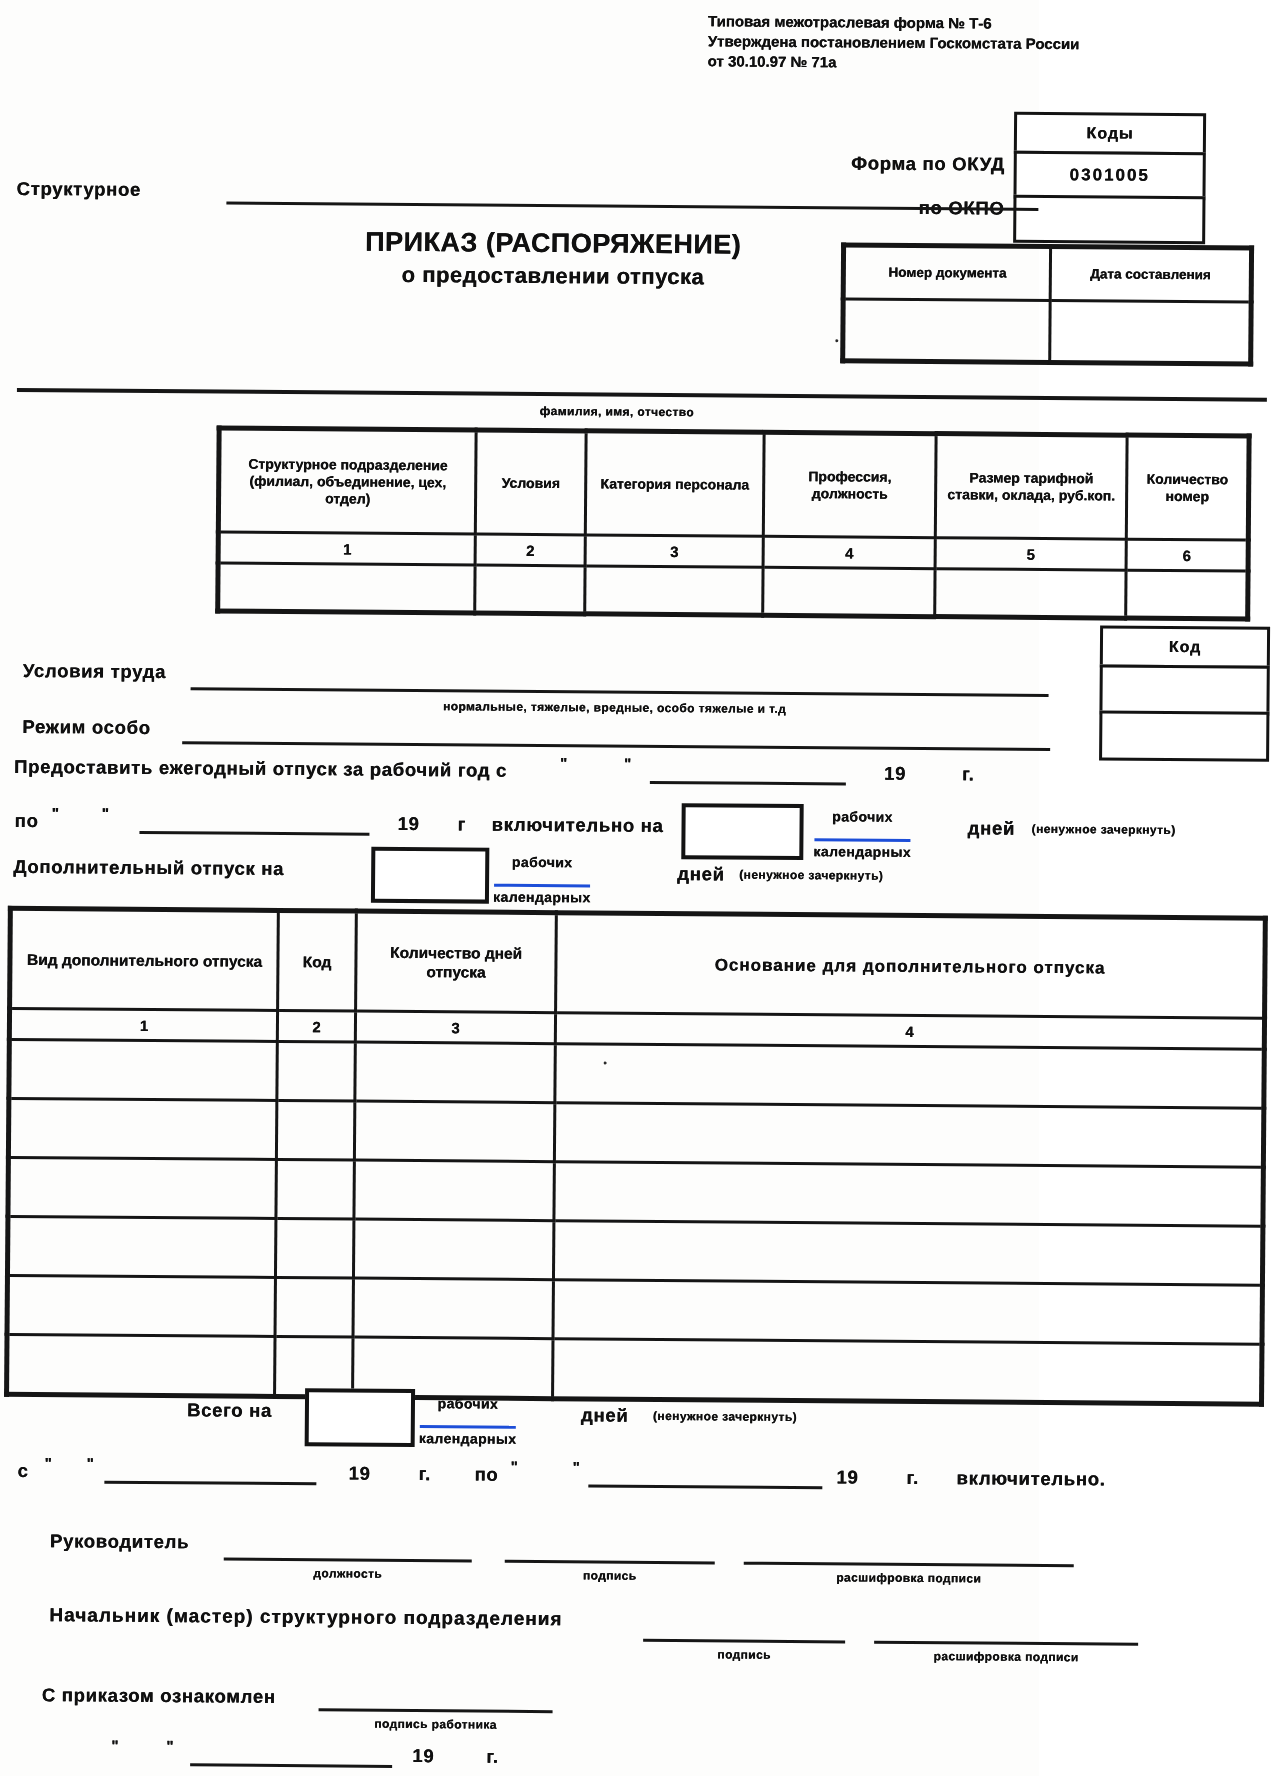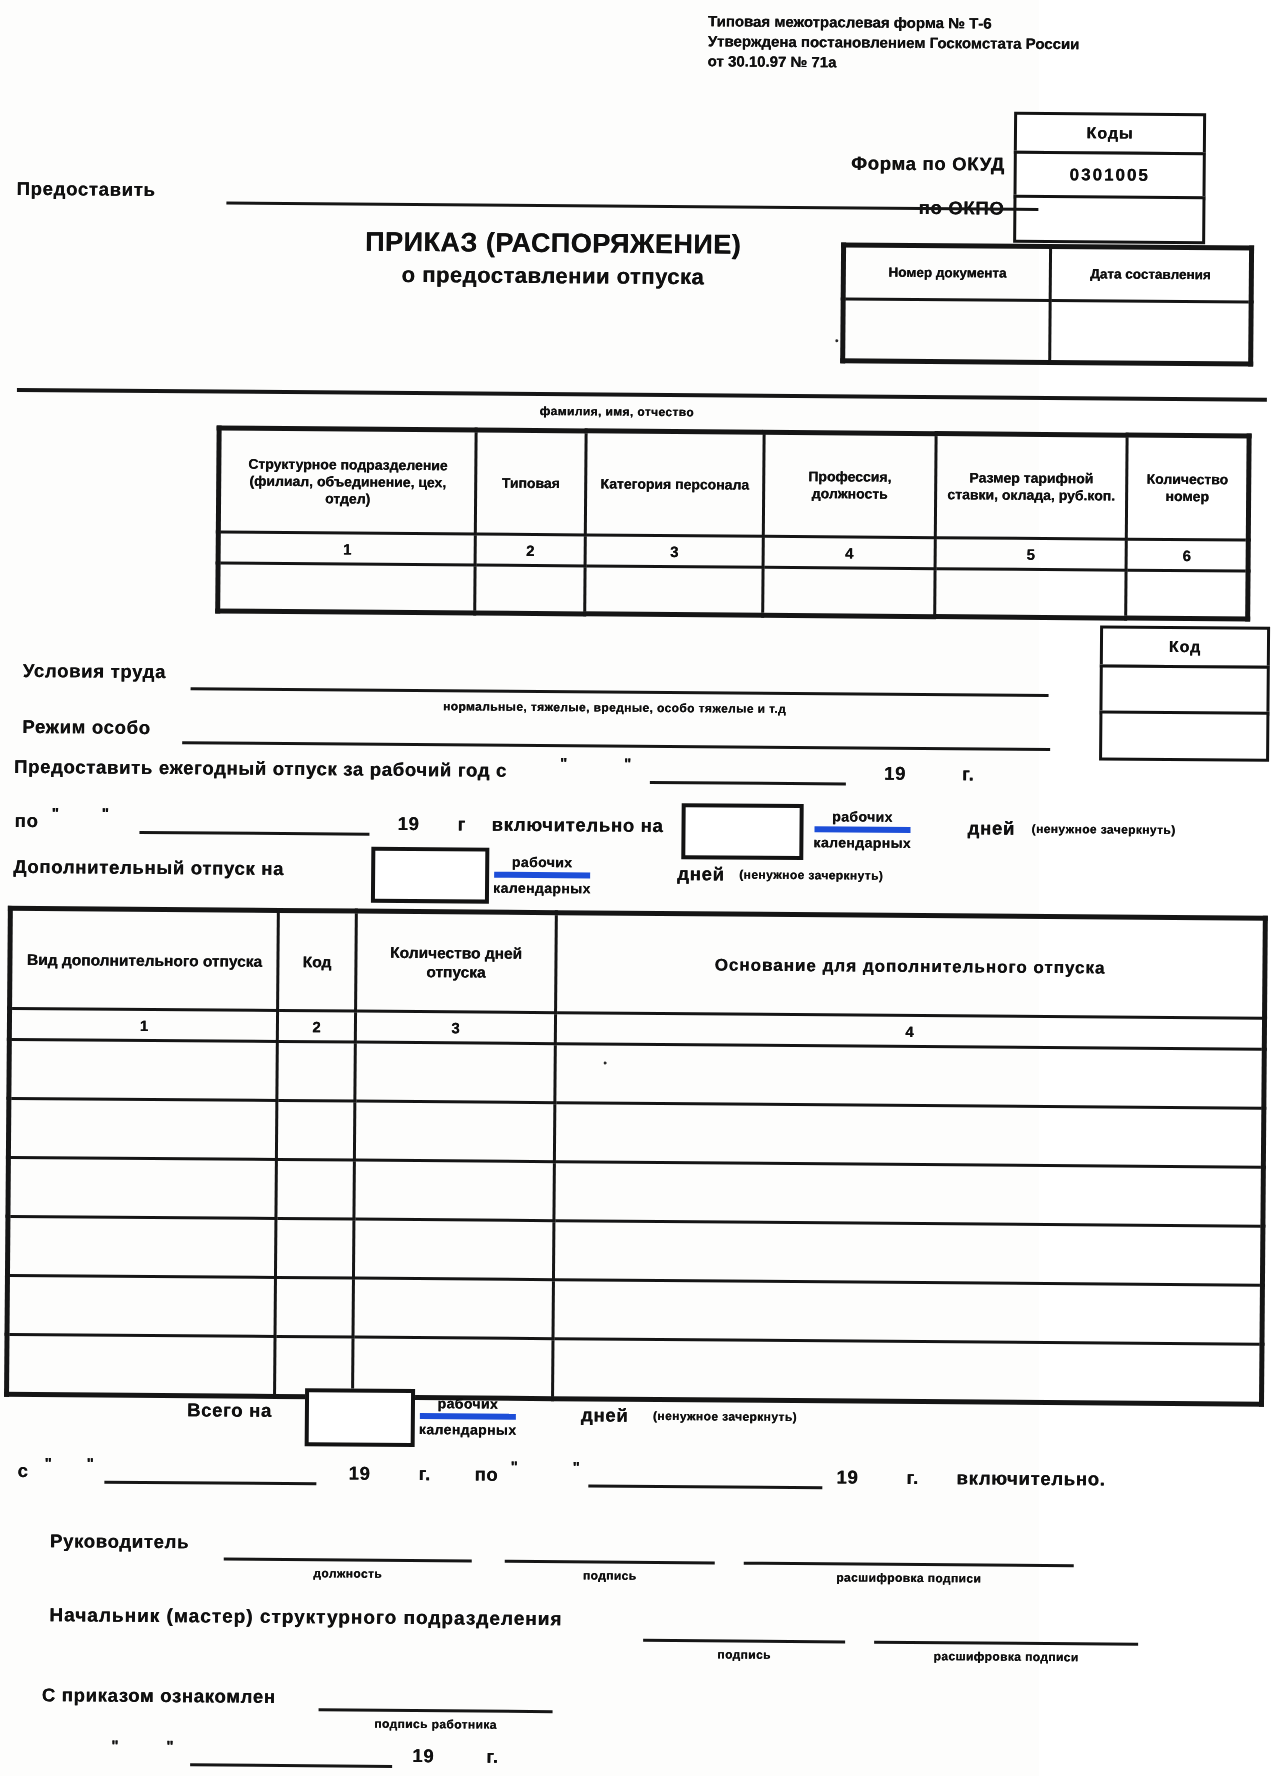--- a/index.html
+++ b/index.html
@@ -11,21 +11,21 @@
        font-weight:700;text-shadow:.35px 0 0 currentColor}
   .abs{position:absolute}
   .lbl{font-size:18.5px;letter-spacing:.7px;white-space:nowrap}
   .big{font-size:19px;letter-spacing:1px;white-space:nowrap}
   .rule{height:0;border-bottom:3px solid #161616}
   .hint{font-size:12px;letter-spacing:.4px;white-space:nowrap;text-align:center}
   .q{font-size:15px}
   .inputbox{border:4px solid #131313;background:#fff}
   .frac{display:inline-flex;flex-direction:column;align-items:center;
         font-size:14px;line-height:17px;letter-spacing:.4px;text-align:center}
-  .frac .ft{padding:0 18px 1px;border-bottom:6px solid #1d4ed8;white-space:nowrap}
+  .frac .ft{padding:0 18px 13px;border-bottom:3px solid #1d4ed8;white-space:nowrap}
   .frac .fb{padding-top:2px;white-space:nowrap}
   table.grid{border-collapse:collapse;table-layout:fixed;border:5px solid #151515}
   .grid th,.grid td{border:3px solid #151515;text-align:center;vertical-align:middle;
         font-weight:700;padding:2px 6px;overflow:hidden}
   .mt th{font-size:14px;line-height:17px;height:96px}
   .mt .num td{font-size:15px;height:28px;padding:0}
   .mt .val td{height:40px}
   .at th{font-size:15.5px;line-height:19px;height:92px}
   .at th.wide{font-size:17px;letter-spacing:1px}
   .at .num td{font-size:15px;height:28px;padding:0}
@@ -59,21 +59,21 @@
   </div>
 
   <div class="abs stack codes" style="left:1015px;top:104px;width:192px">
     <div class="scell chead first">Коды</div>
     <div class="scell">0301005</div>
     <div class="scell"></div>
   </div>
   <div class="abs lbl" style="left:818px;top:146px;width:188px;text-align:right">Форма по ОКУД</div>
   <div class="abs lbl" style="left:818px;top:190px;width:188px;text-align:right">по ОКПО</div>
 
-  <div class="abs lbl" style="left:18px;top:178px">Предоставить</div>
+  <div class="abs lbl" style="left:18px;top:178px">Структурное</div>
   <span class="abs rule" style="left:228px;top:200px;width:812px"></span>
 
   <div class="abs ctr" style="left:350px;top:224px;width:410px">
     <div class="title1">ПРИКАЗ  (РАСПОРЯЖЕНИЕ)</div>
     <div class="title2">о предоставлении отпуска</div>
   </div>
 
   <table class="grid dt abs" style="left:843px;top:236px;width:408px">
     <colgroup>
           <col style="width:207px">
@@ -99,21 +99,21 @@
       <col style="width:257px">
           <col style="width:110px">
           <col style="width:178px">
       <col style="width:172px">
           <col style="width:191px">
           <col style="width:122px">
     </colgroup>
     <tbody>
           <tr>
       <th>Структурное подразделение (филиал, объединение, цех, отдел)</th>
-      <th>Типовая</th>
+      <th>Условия</th>
       <th>Категория персонала</th>
       <th>Профессия, должность</th>
       <th>Размер тарифной ставки, оклада, руб.коп.</th>
       <th>Количество номер</th>
     </tr>
     <tr class="num">
       <td>1</td>
       <td>2</td>
       <td>3</td>
       <td>4</td>

